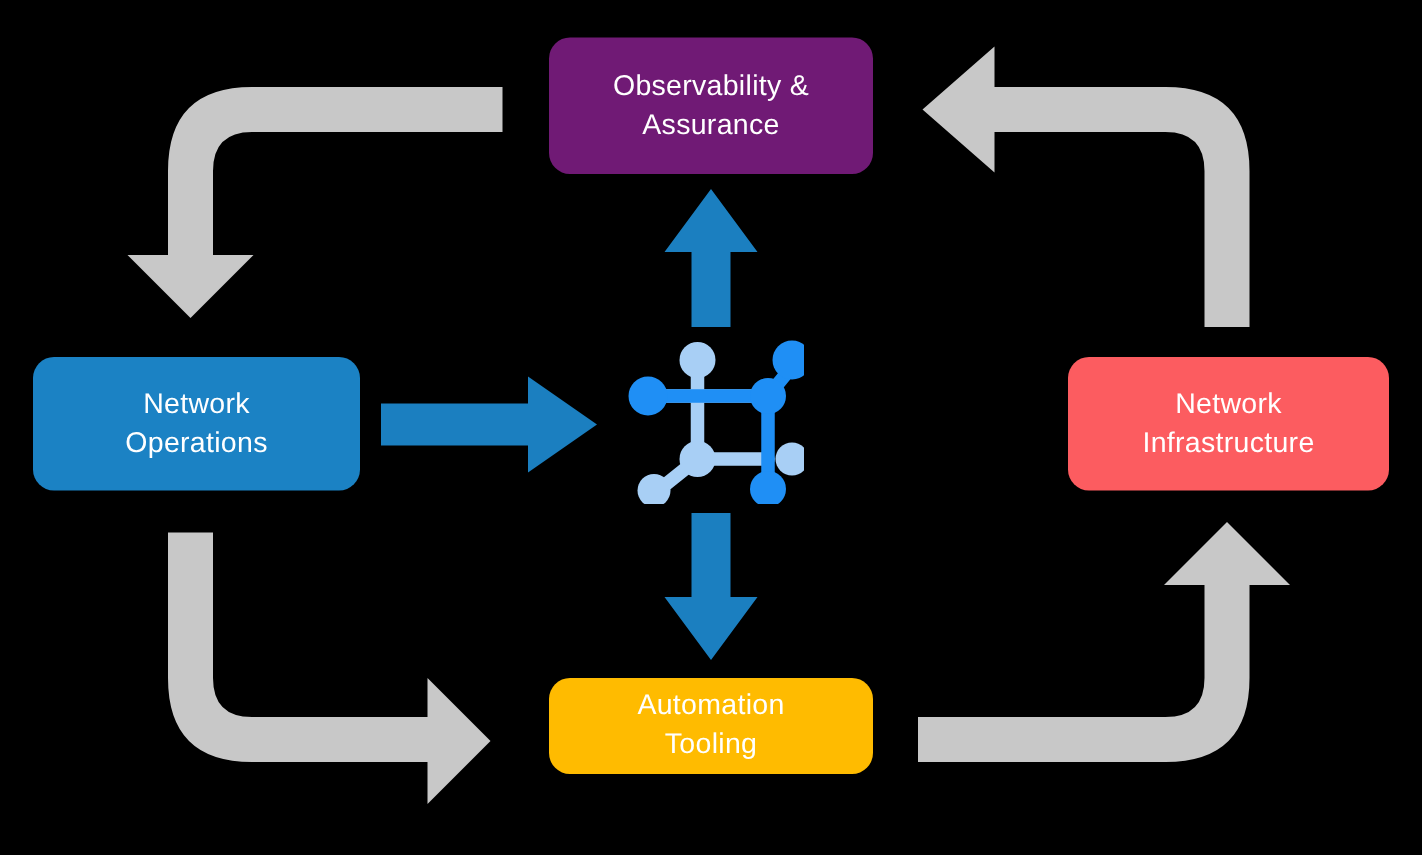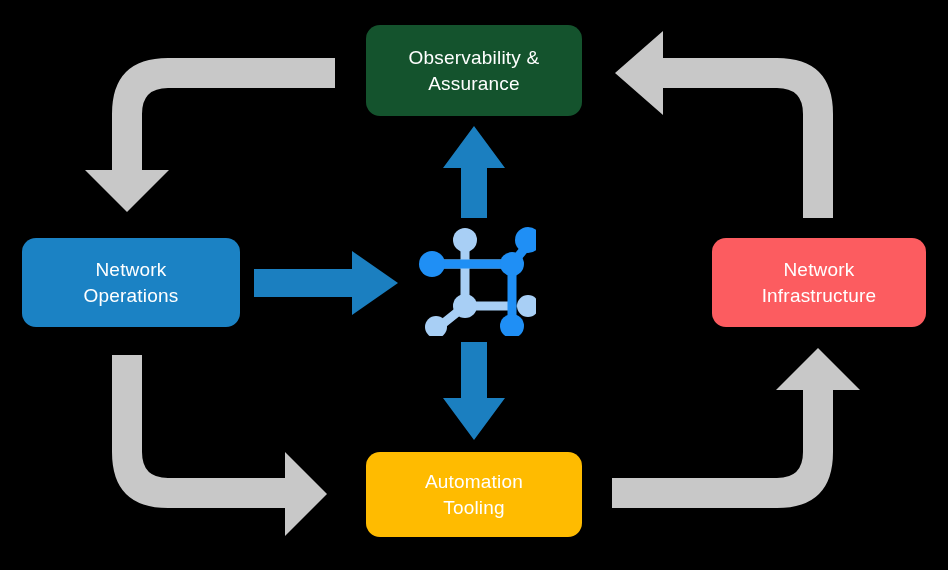--- a/index.html
+++ b/index.html
@@ -26,32 +26,32 @@
     font-size: 19px;
     line-height: 1.35;
     font-weight: 400;
     letter-spacing: 0.2px;
     white-space: pre-line;
     box-sizing: border-box;
     padding: 4px 8px;
   }
   #box-observability {
     left: 366px; top: 25px; width: 216px; height: 91px;
-    background: #14532d;
+    background: #701a75;
   }
   #box-network-operations {
     left: 22px; top: 238px; width: 218px; height: 89px;
     background: #1B82C4;
   }
   #box-network-infrastructure {
     left: 712px; top: 238px; width: 214px; height: 89px;
     background: #FC5C60;
   }
   #box-automation-tooling {
-    left: 366px; top: 452px; width: 216px; height: 85px;
+    left: 366px; top: 452px; width: 216px; height: 64px;
     background: #FFBB00;
   }
   .svg-layer {
     position: absolute;
     left: 0; top: 0;
     width: 948px;
     height: 570px;
   }
   .hub-icon {
     position: absolute;

